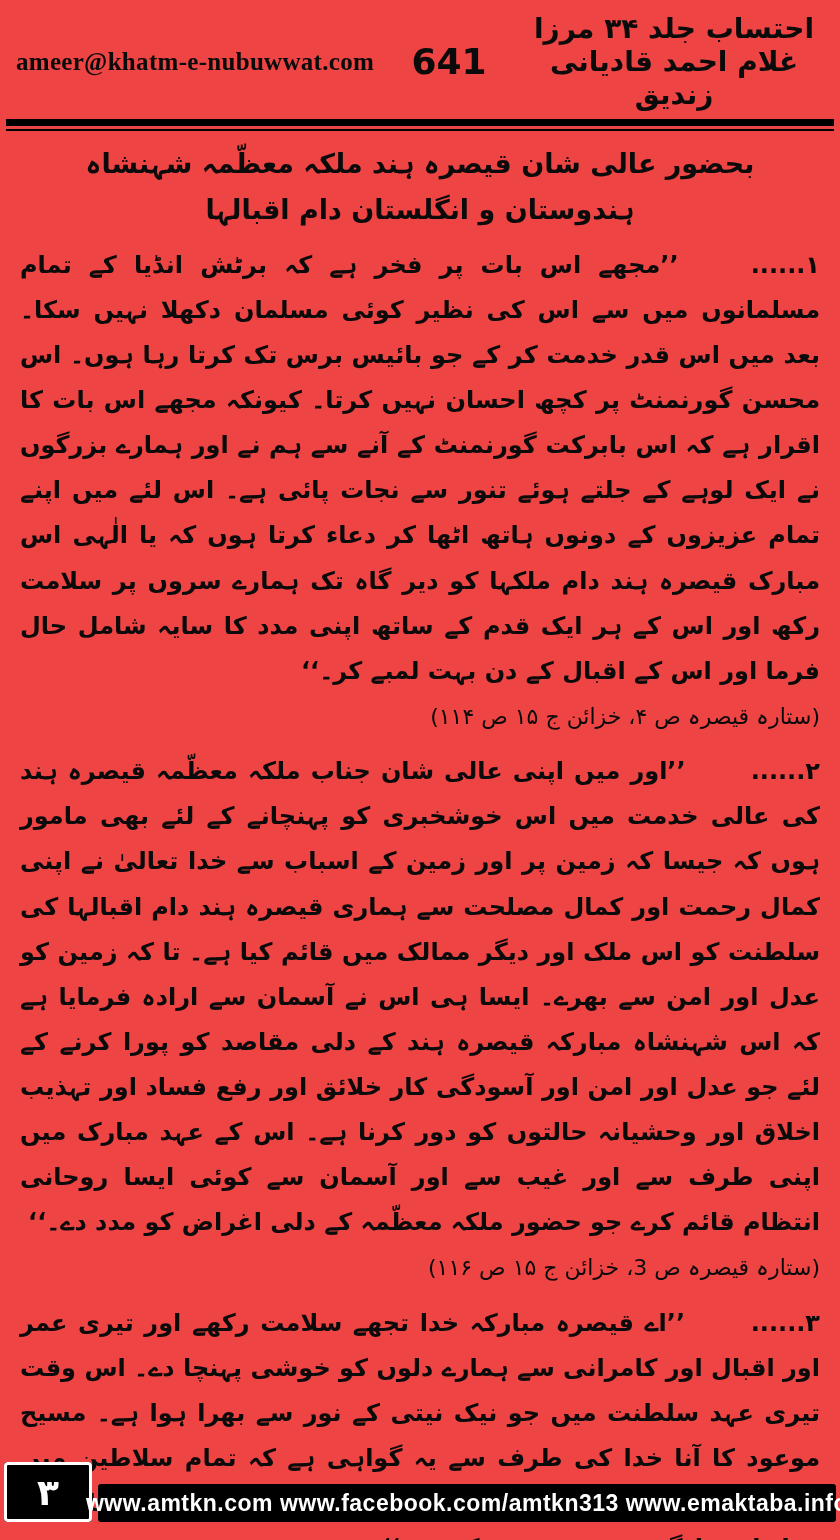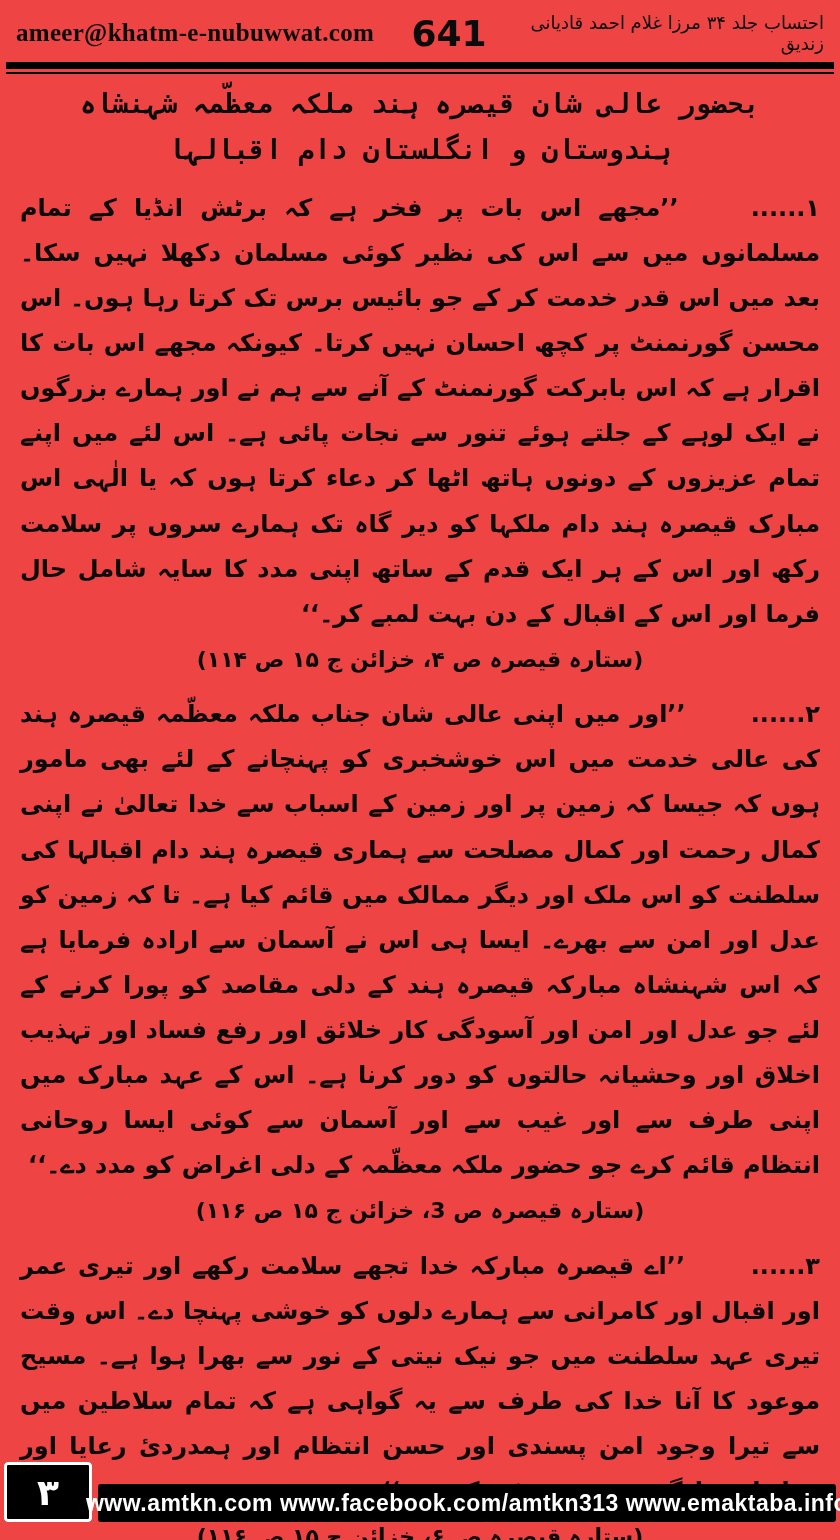--- a/index.html
+++ b/index.html
@@ -27,24 +27,24 @@
     font-size:25px;
     letter-spacing:0.3px;
   }
   .hdr-num {
     font-size:36px;
     font-weight:bold;
     direction:rtl;
   }
   .hdr-title {
     direction:rtl;
-    font-size:18px;
-    font-weight:normal;
+    font-size:28px;
+    font-weight:bold;
     max-width:300px;
-    text-align:right;
+    text-align:center;
   }
   .rule {
     height:3px;
     margin:4px 6px 6px 6px;
     border-top:7px solid #000;
     border-bottom:2px solid #000;
   }
   
   .body {
     direction:rtl;
@@ -53,34 +53,33 @@
     line-height:1.88;
     text-align:justify;
     font-weight:bold;
   }
   .heading {
     margin:0 0 10px 0;
     font-size:27px;
     font-weight:bold;
     text-align:center;
     line-height:1.7;
-    font-family:Liberation Mono, monospace;
   }
   .para { margin:0; }
   .pnum {
     margin-inline-end:55px;
     letter-spacing:2px;
     white-space:nowrap;
   }
   .cite {
     direction:rtl;
-    text-align:center;
+    text-align:right;
     font-size:22px;
     margin:2px 0 12px 0;
-    font-weight:bold;
+    font-weight:normal;
   }
   
   .footer {
     position:absolute;
     left:0; right:0; bottom:18px;
     height:62px;
   }
   .page-box {
     position:absolute;
     left:4px; bottom:0;

